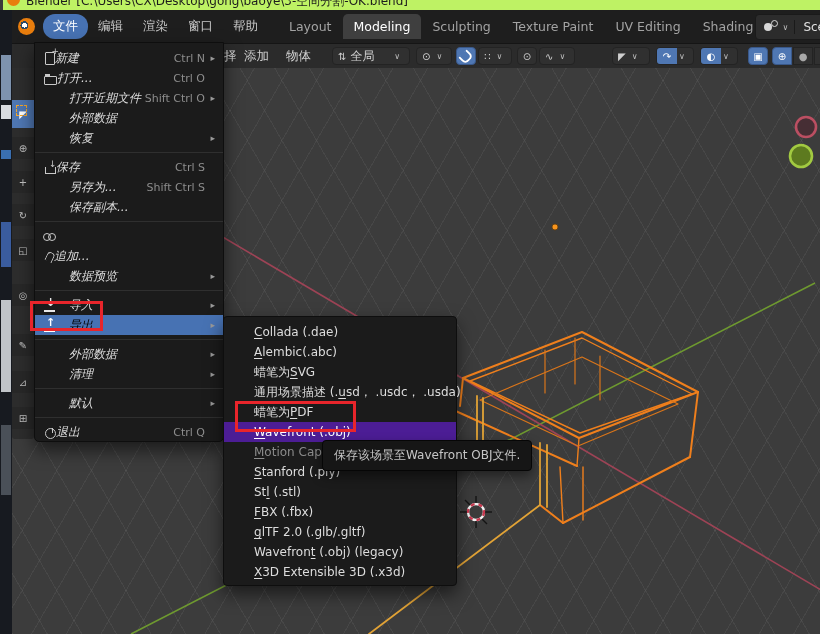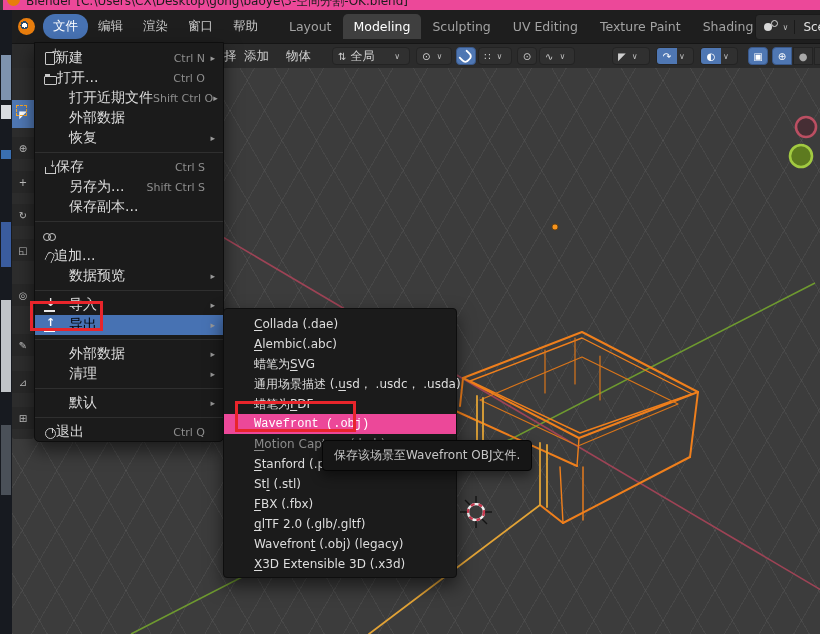--- a/index.html
+++ b/index.html
@@ -7,21 +7,21 @@
     background:#3c3c3c;font-family:"DejaVu Sans",sans-serif;
     -webkit-font-smoothing:antialiased;}
   
   .viewport{position:absolute;left:12px;top:67px;right:0;bottom:0;z-index:0;
     background-image:
       repeating-linear-gradient(60deg, rgba(255,255,255,0.055) 0 1px, transparent 1px 30px),
       repeating-linear-gradient(120deg, rgba(255,255,255,0.055) 0 1px, transparent 1px 30px);
     background-color:#3c3c3c;}
   .vp-overlay{position:absolute;left:0;top:0;z-index:1;pointer-events:none;}
   
-  .titlebar{position:absolute;left:0;top:0;width:820px;height:10px;background:#ec4899;
+  .titlebar{position:absolute;left:0;top:0;width:820px;height:10px;background:#bef264;
     z-index:4;overflow:hidden;}
   .titlebar .corner{position:absolute;left:0;top:0;width:3px;height:10px;background:#3a3a3a;}
   .titlebar .tlogo{position:absolute;left:7px;top:-7px;width:13px;height:13px;border-radius:50%;
     background:radial-gradient(circle at 35% 40%, #fff 0 2px, #e87d0d 2px);}
   .titlebar .ttext{position:absolute;left:26px;top:-7px;font-size:12px;color:#1c1c1c;white-space:nowrap;}
   
   .leftstrip{position:absolute;left:0;top:10px;width:12px;height:624px;background:#171a20;z-index:4;}
   .leftstrip div{position:absolute;left:1px;width:10px;}
   
   .menubar{position:absolute;left:12px;top:10px;width:808px;height:33px;background:#1e1e1e;
@@ -61,33 +61,33 @@
     z-index:2;border-radius:0 0 3px 3px;}
   .tool-btn{position:absolute;left:0;width:22px;height:22px;display:flex;align-items:center;
     justify-content:center;color:#c2c2c2;font-size:10px;background:#282828;}
   .tool-btn.active{background:#4f77b3;color:#fff;}
   .tool-btn.active::before{content:"";position:absolute;left:4px;top:5px;width:9px;height:9px;
     border:1px dashed #f5a62b;}
   
   .menu-panel{position:absolute;background:#1b1b1b;border:1px solid #0e0e0e;
     box-shadow:0 8px 18px rgba(0,0,0,.55);box-sizing:border-box;padding-top:5px;}
   #file-menu{left:34px;top:42px;width:190px;height:400px;z-index:5;border-radius:0 0 5px 5px;}
-  #export-menu{left:223px;top:308px;width:234px;height:270px;z-index:6;border-radius:4px;}
+  #export-menu{left:223px;top:316px;width:234px;height:270px;z-index:6;border-radius:4px;}
   .mi{height:20px;display:flex;align-items:center;padding:0 8px 0 8px;}
   .mi-icon{width:15px;height:15px;margin-right:11px;position:relative;flex:0 0 auto;}
-  .mi-label{font-size:14px;color:#ddd;flex:1;white-space:nowrap;}
+  .mi-label{font-size:12px;color:#ddd;flex:1;white-space:nowrap;font-style:italic;}
   .mi-short{font-size:11px;color:#8d8d8d;white-space:nowrap;}
   .mi-arrow{width:10px;text-align:right;font-size:9px;color:#9a9a9a;}
   .mi.hl{background:#4772b3;}
   .mi.hl .mi-label{color:#000000;}
   .mi.hl .mi-short{color:#d6e0f2;}
   .msep{height:1px;background:#2f2f2f;margin:4px 0;}
   .smi{height:20px;display:flex;align-items:center;padding-left:30px;font-size:12px;color:#ddd;
     white-space:nowrap;}
-  .smi.hl{background:#ec4899;color:#fff;font-family:Liberation Mono, monospace;}
+  .smi.hl{background:#4c1d95;color:#fff;}
   .smi.dim{color:#8b8b8b;}
   .smi .u{text-decoration:underline;text-underline-offset:2px;}
   
   .icon-new{border:1.2px solid #c9c9c9;width:8px;height:11px;border-radius:1px;margin:1px 0 0 2px;}
   .icon-new::after{content:"+";position:absolute;right:-5px;top:-7px;font-size:9px;color:#c9c9c9;}
   .icon-open{border:1.2px solid #c9c9c9;width:11px;height:7px;border-radius:1px;margin:5px 0 0 1px;}
   .icon-open::before{content:"";position:absolute;left:0;top:-3px;width:5px;height:2px;background:#c9c9c9;}
   .icon-save{border:1.2px solid #c9c9c9;border-top:none;width:9px;height:6px;margin:7px 0 0 2px;}
   .icon-save::after{content:"↓";position:absolute;left:3px;top:-8px;font-size:9px;color:#c9c9c9;}
   .icon-link::before,.icon-link::after{content:"";position:absolute;width:6px;height:6px;
@@ -193,22 +193,22 @@
         <div class="mb-item active">文件</div>
         <div class="mb-item">编辑</div>
         <div class="mb-item">渲染</div>
         <div class="mb-item">窗口</div>
         <div class="mb-item">帮助</div>
       </div>
     <div class="tabs" id="mb-tabs">
         <span class="tab">Layout</span>
         <span class="tab active">Modeling</span>
         <span class="tab">Sculpting</span>
+        <span class="tab">Texture Paint</span>
         <span class="tab">UV Editing</span>
-        <span class="tab">Texture Paint</span>
         <span class="tab">Shading</span>
         <span class="tab">Animation</span>
       </div>
     <div class="scene-pill">
       <span class="ws-icon">
           <i></i>
           <i></i>
         </span>
       <span class="chev">∨</span>
       <span class="scene-name">Sce</span>

